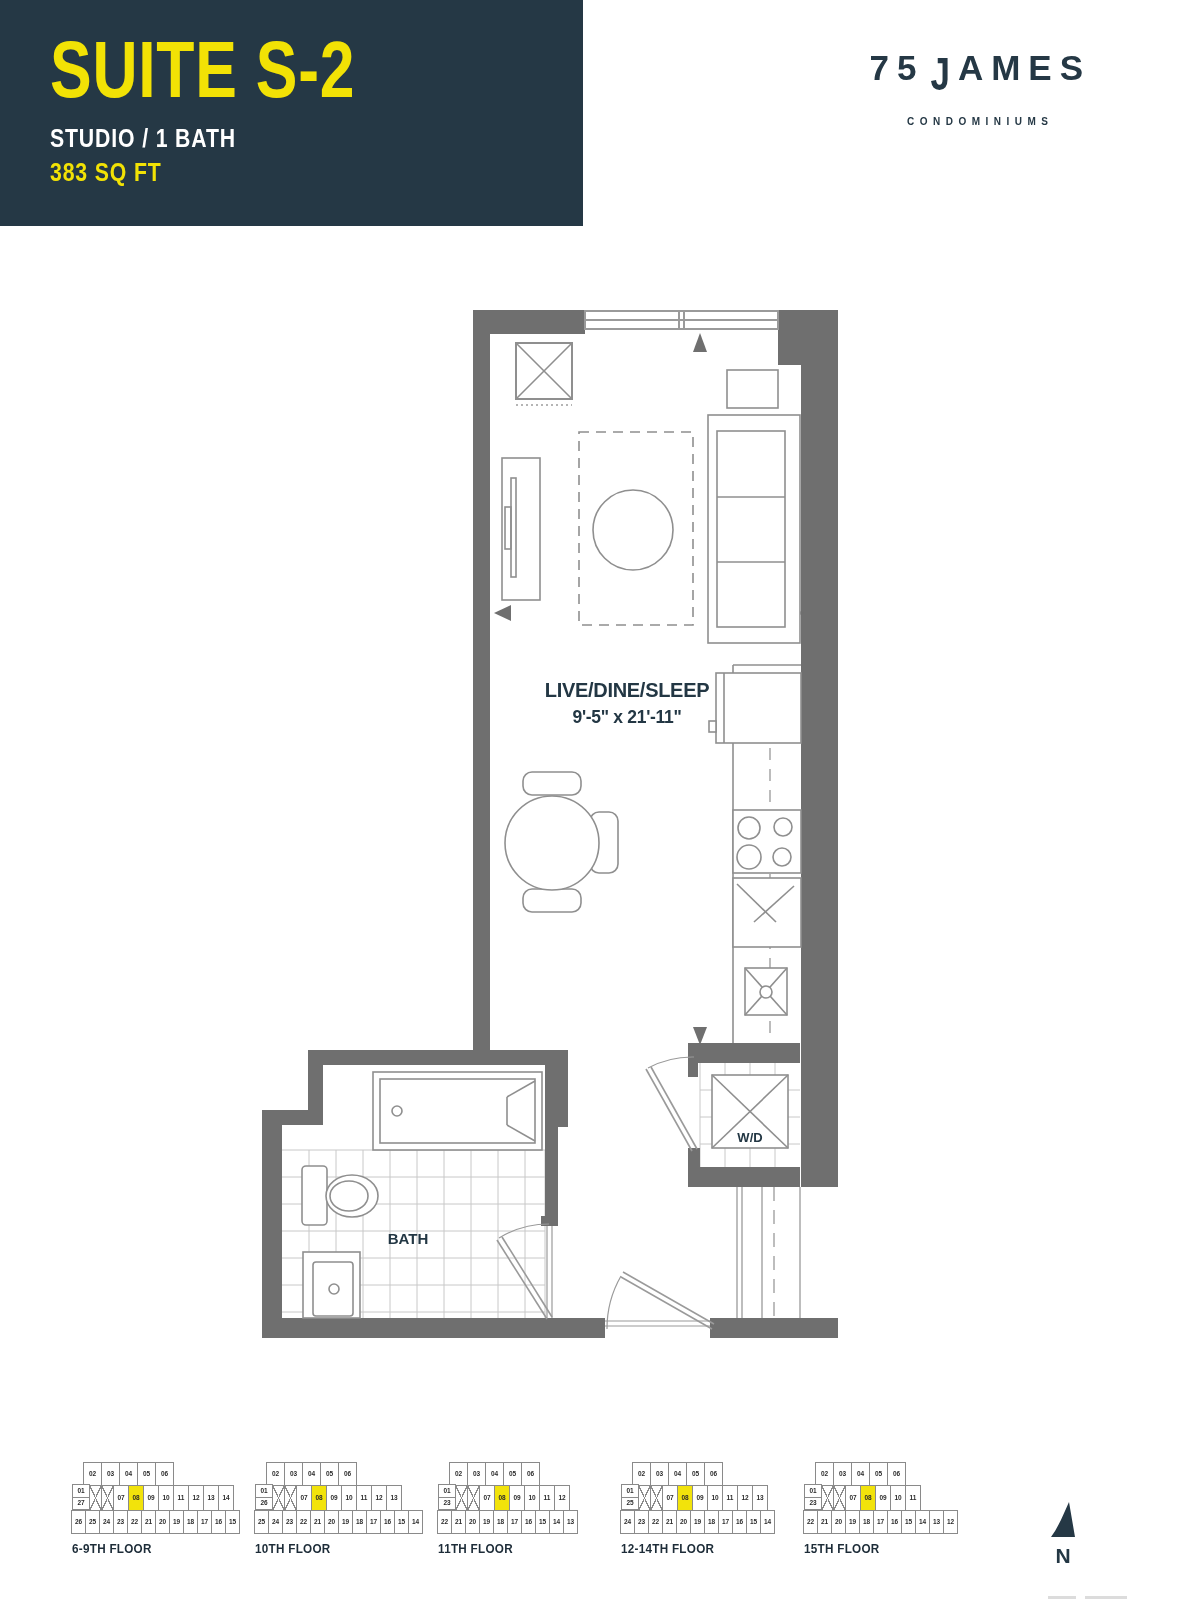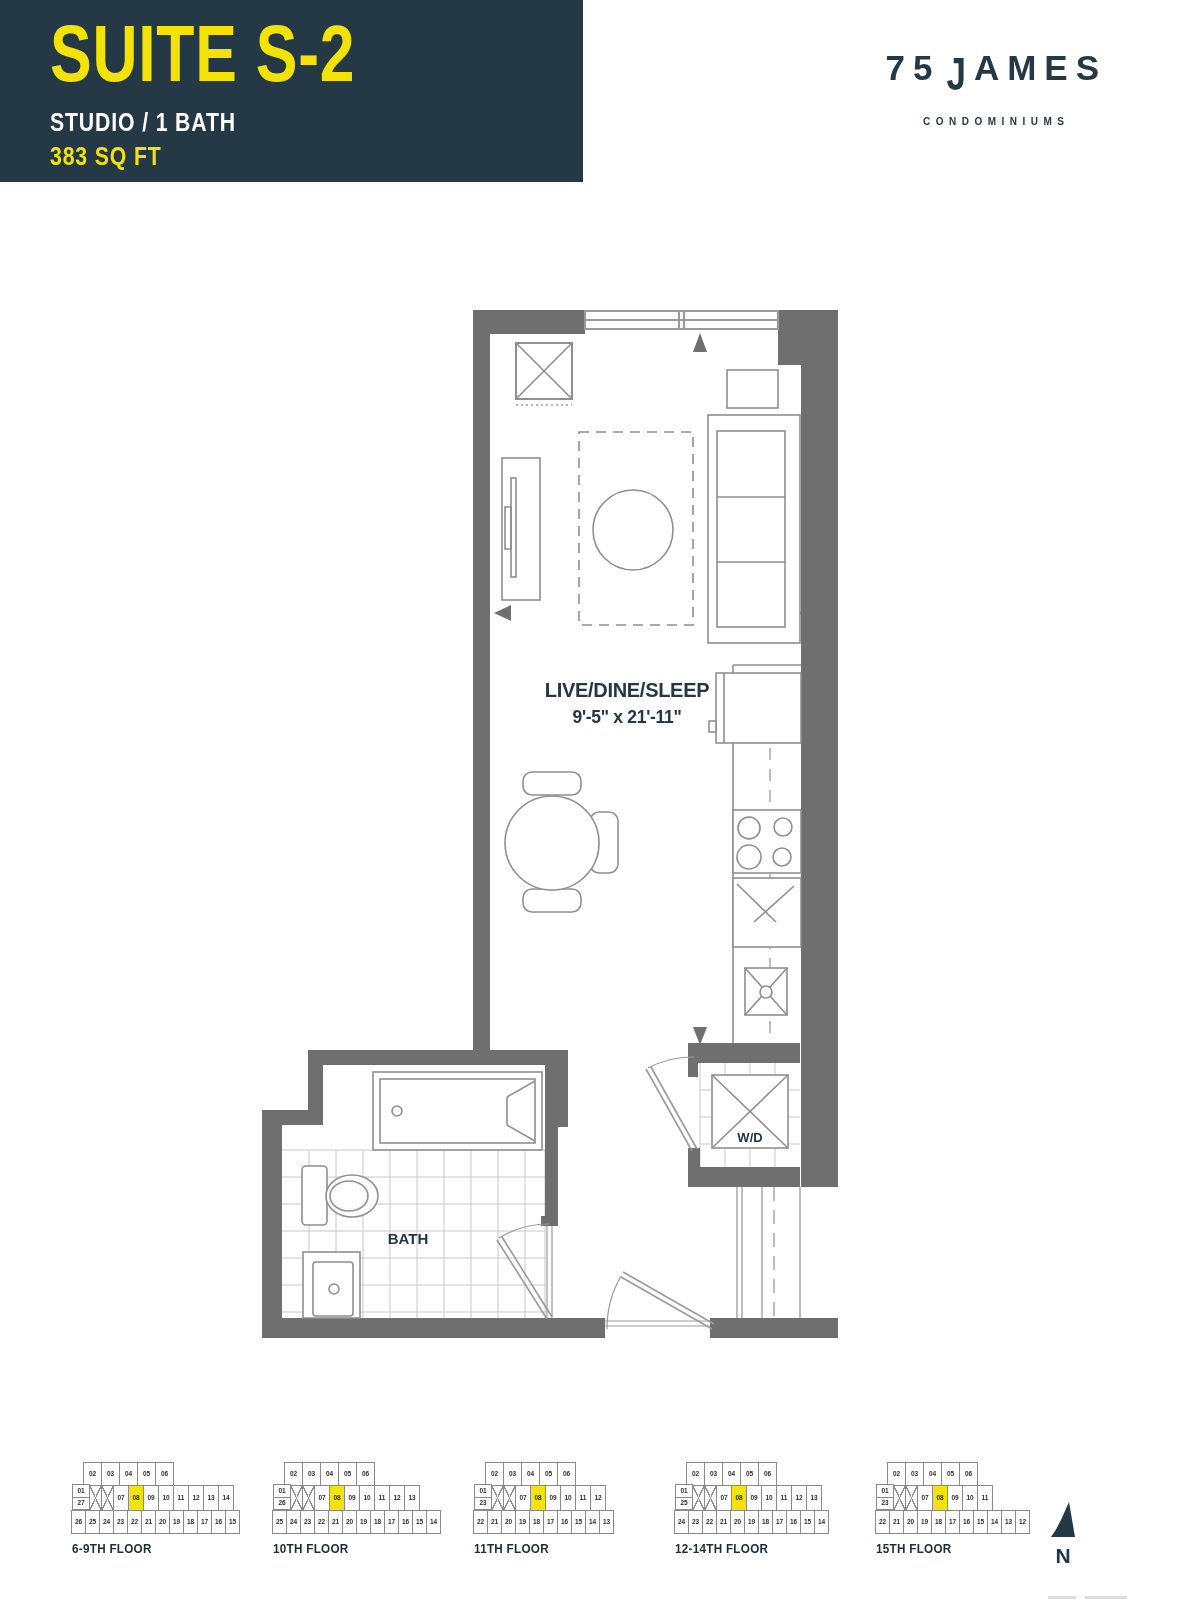--- a/index.html
+++ b/index.html
@@ -1,42 +1,42 @@
 <!DOCTYPE html>
 <html><head>
 <meta charset="utf-8">
 <style>
   html,body{margin:0;padding:0;background:#fff;}
   body{position:relative;width:1203px;height:1600px;overflow:hidden;
        font-family:"Liberation Sans",sans-serif;}
 
   
-  .header-box{position:absolute;left:0;top:0;width:583px;height:182px;
-              background:#253845;box-sizing:border-box;padding:14px 0 0 50px;}
+  .header-box{position:absolute;left:0;top:0;width:583px;height:226px;
+              background:#253845;box-sizing:border-box;padding:30px 0 0 50px;}
   .suite-name{color:#F2E205;font-weight:700;font-size:80px;line-height:1.0;
               transform:scaleX(.78);transform-origin:left top;letter-spacing:1px;white-space:nowrap;}
   .suite-type{color:#fff;font-weight:700;font-size:25px;margin-top:14px;letter-spacing:1px;
               transform:scaleX(.85);transform-origin:left top;white-space:nowrap;}
   .suite-area{color:#F2E205;font-weight:700;font-size:25px;margin-top:5px;letter-spacing:1px;
               transform:scaleX(.85);transform-origin:left top;white-space:nowrap;}
 
   
-  .logo{position:absolute;top:48px;right:96px;text-align:center;color:#253845;}
+  .logo{position:absolute;top:48px;right:112px;text-align:center;color:#253845;}
   .logo-main{font-weight:700;font-size:35px;letter-spacing:8px;white-space:nowrap;}
   .logo-gap{display:inline-block;width:6px;}
   .logo-j{display:inline-block;transform:scaleY(1.32);transform-origin:top;}
   .logo-tag{font-weight:700;font-size:10px;letter-spacing:5.5px;margin-top:28px;}
 
   
   .plan-svg{position:absolute;left:0;top:0;width:1203px;height:1600px;}
   .t{font-family:"Liberation Sans",sans-serif;font-weight:700;fill:#233744;}
 
   
   .keyplan-strip{position:absolute;left:72px;top:1462px;width:1000px;
-                 display:flex;gap:25px;align-items:flex-start;}
+                 display:flex;gap:7px;align-items:flex-start;}
   .kp{width:176px;flex:0 0 auto;}
   .kp-graphic{display:inline-block;}
   .kp-row{display:flex;}
   .kp-top{margin-left:12px;}
   .kp-cell{box-sizing:border-box;border:1px solid #8a8a8a;background:#fff;
            color:#2b2b2b;font-weight:700;font-size:6.5px;line-height:1;
            display:flex;align-items:center;justify-content:center;margin-left:-1px;}
   .kp-tcell{width:19px;height:24px;}
   .kp-mcell{width:16px;height:26px;margin-top:-1px;}
   .kp-bcell{width:15px;height:24px;margin-top:-1px;}

